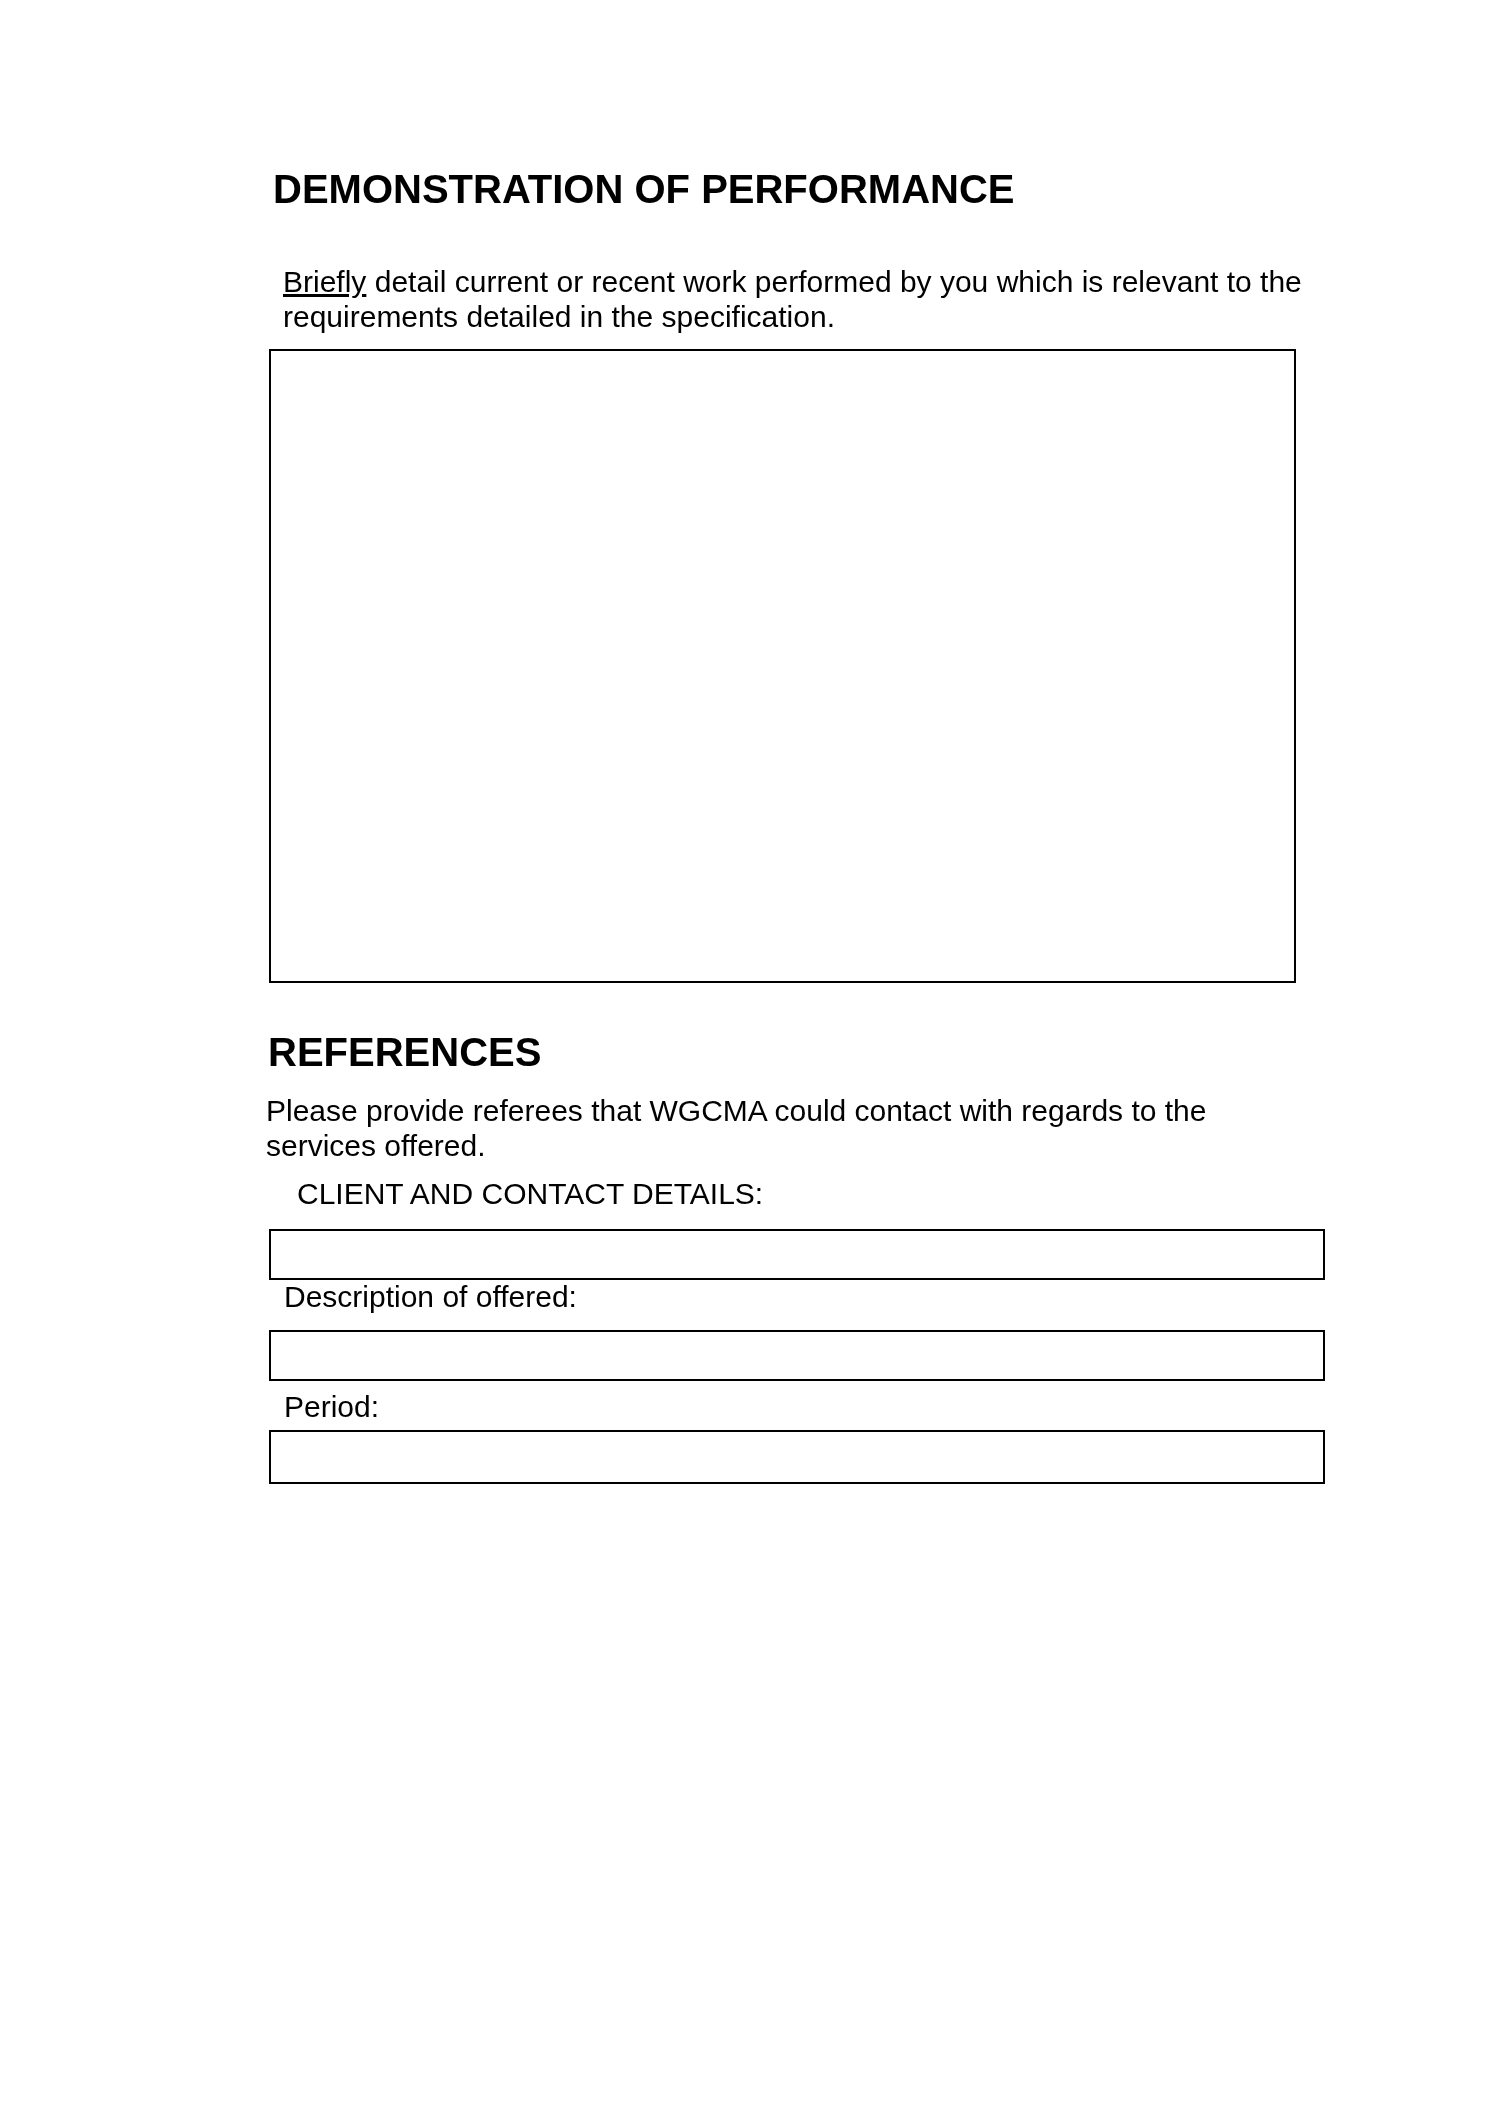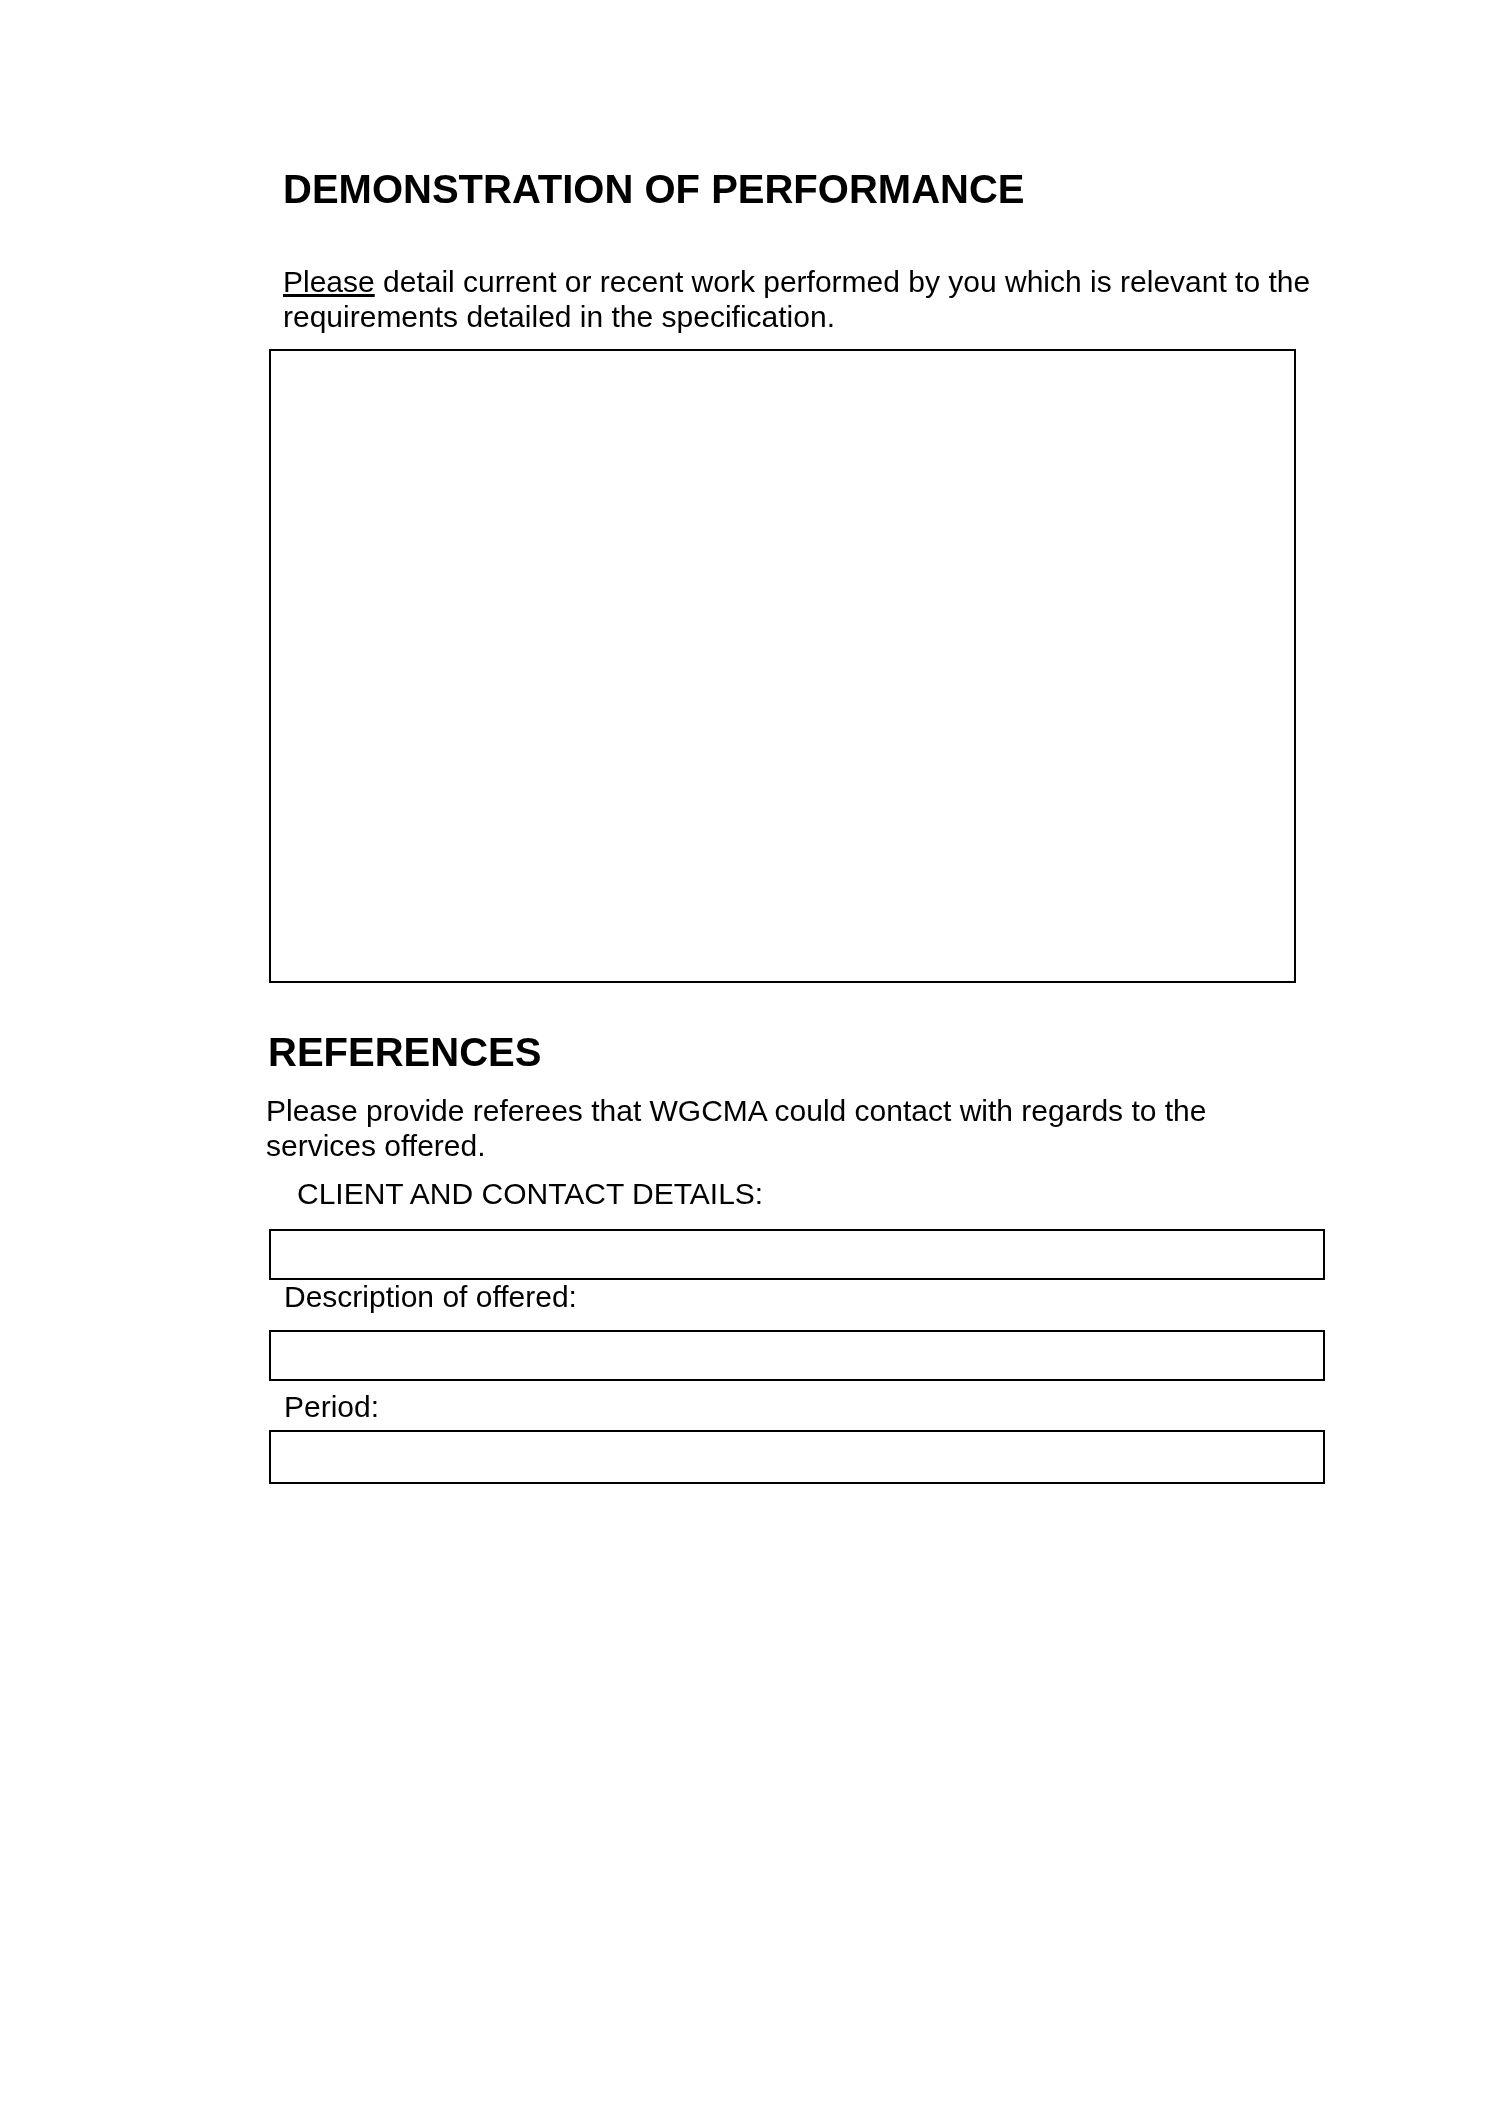--- a/index.html
+++ b/index.html
@@ -27,39 +27,39 @@
     font-size: 30px;
     line-height: 35px;
   }
   .underline { text-decoration: underline; }
 
   .field-box {
     border: 2px solid #000000;
     background: #ffffff;
   }
 
-  #demo-heading        { left: 283px; top: 169px; }
+  #demo-heading        { left: 273px; top: 169px; }
   #demo-intro          { left: 283px; top: 264px; width: 1030px; }
   #performance-box     { left: 269px; top: 349px; width: 1027px; height: 634px; }
 
   #references-heading  { left: 268px; top: 1032px; }
   #references-intro    { left: 266px; top: 1093px; width: 1030px; }
   #client-label        { left: 297px; top: 1176px; white-space: nowrap; }
   #client-box          { left: 269px; top: 1229px; width: 1056px; height: 51px; }
   #description-label   { left: 284px; top: 1279px; white-space: nowrap; }
   #description-box     { left: 269px; top: 1330px; width: 1056px; height: 51px; }
   #period-label        { left: 284px; top: 1389px; white-space: nowrap; text-align: center; }
   #period-box          { left: 269px; top: 1430px; width: 1056px; height: 54px; }
 </style>
 </head>
 <body>
 
 <h1 class="abs h1" id="demo-heading">DEMONSTRATION OF PERFORMANCE</h1>
 
-<p class="abs body-text" id="demo-intro"><span class="underline">Please</span><span> detail current or recent work performed by you which is relevant to the requirements detailed in the specification.</span></p>
+<p class="abs body-text" id="demo-intro"><span class="underline">Briefly</span><span> detail current or recent work performed by you which is relevant to the requirements detailed in the specification.</span></p>
 
 <div class="abs field-box" id="performance-box"></div>
 
 <h1 class="abs h1" id="references-heading">REFERENCES</h1>
 
 <p class="abs body-text" id="references-intro">Please provide referees that WGCMA could contact with regards to the services offered.</p>
 
 <p class="abs body-text" id="client-label">CLIENT AND CONTACT DETAILS:</p>
 
 <div class="abs field-box" id="client-box"></div>

